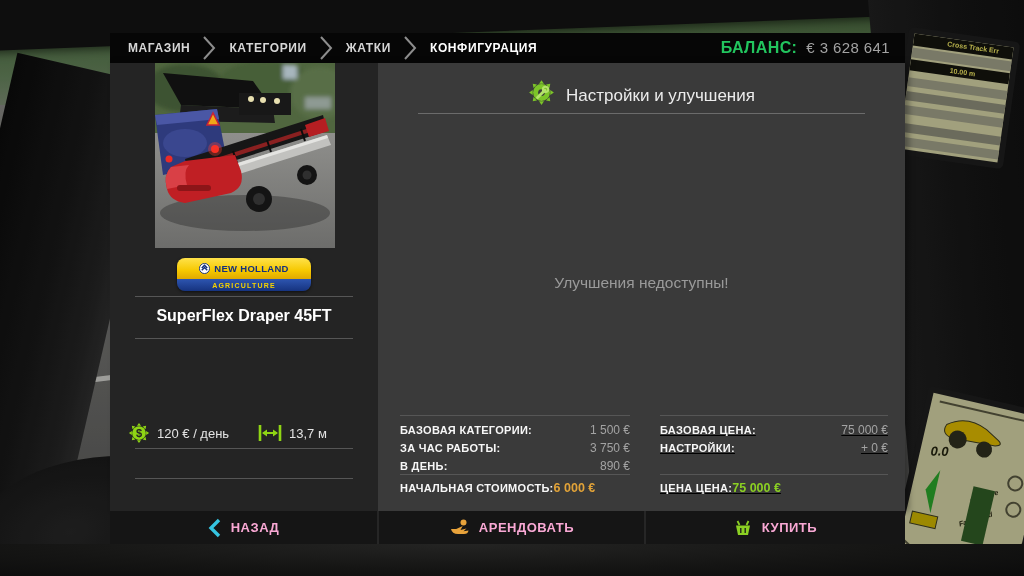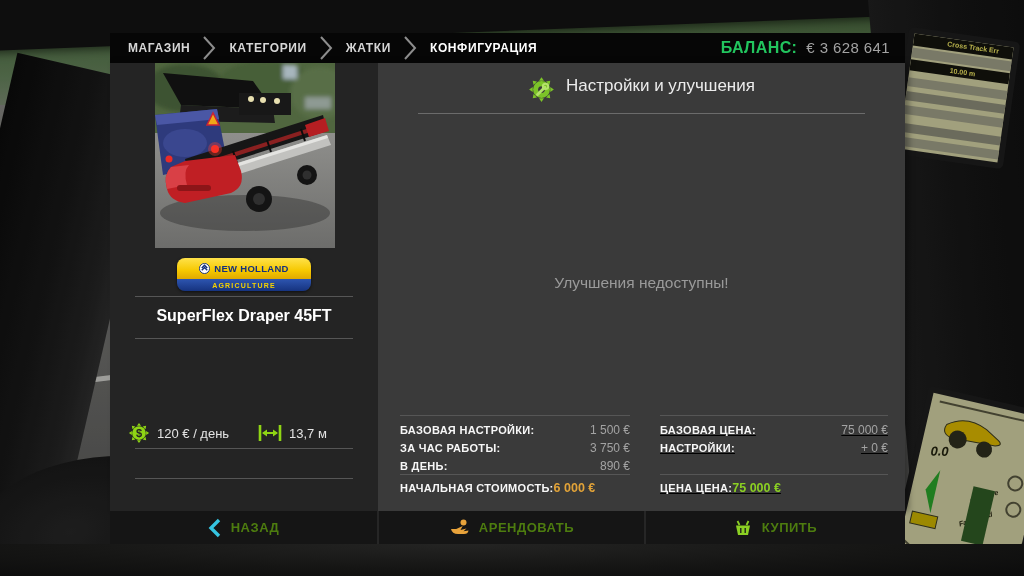--- a/index.html
+++ b/index.html
@@ -76,21 +76,21 @@
   .vehicle-name { position:absolute; top:244px; left:0; width:100%; text-align:center;
     font-size:16px; font-weight:bold; color:#ffffff; }
   .stats { position:absolute; top:356px; left:18px; right:10px; height:28px;
     display:flex; align-items:center; }
   .stat { display:flex; align-items:center; gap:7px; }
   .stat1 { width:130px; }
   .stat-text { font-size:13px; color:#e3e3e3; }
 
   
   .config-header { position:absolute; top:13px; left:0; width:100%; height:30px;
-    display:flex; align-items:flex-start; justify-content:center; gap:11px; }
+    display:flex; align-items:flex-end; justify-content:center; gap:11px; }
   .config-title { font-size:17px; color:#ececec; }
   .header-sep { position:absolute; top:50px; left:40px; right:40px; border-top:1px solid #6b6b6b; }
   .empty-msg { position:absolute; top:211px; left:0; width:100%; text-align:center;
     font-size:15.5px; color:#9a9a9a; }
   .price-table { position:absolute; top:352px; height:90px; }
   .pt-left  { left:22px;  width:230px; }
   .pt-right { left:282px; width:228px;text-decoration:underline; }
   .t-sep { border-top:1px solid #565656; }
   .t-rows { height:58px; padding-top:5px; }
   .p-row { height:18px; display:flex; justify-content:space-between; align-items:center; }
@@ -100,21 +100,21 @@
   .total-orange { font-size:12.5px; font-weight:bold; color:#e2a338; }
   .total-green  { font-size:12.5px; font-weight:bold; color:#8bd023; }
 
   
   .bottombar { position:absolute; left:110px; top:511px; width:795px; height:33px;
     background:#151515; display:flex; }
   .action { display:flex; align-items:center; justify-content:center; gap:10px; cursor:pointer; }
   .action-back  { flex:0 0 267px; }
   .action-lease { flex:0 0 267px; border-left:2px solid #262626; }
   .action-buy   { flex:1; border-left:2px solid #262626; }
-  .action-label { font-size:13px; font-weight:bold; color:#4d7c0f; letter-spacing:.5px; }
+  .action-label { font-size:13px; font-weight:bold; color:#f9a8d4; letter-spacing:.5px; }
 </style>
 </head>
 <body>
 
 <div id="bg">
   <div class="bg-trees"></div>
   <div class="bg-asphalt"></div>
   <div class="pline pl1"></div>
   <div class="pline pl2"></div>
   <div class="pline pl3"></div>
@@ -314,21 +314,21 @@
       <span class="config-title">Настройки и улучшения</span>
     </div>
     <div class="header-sep"></div>
 
     <div class="empty-msg">Улучшения недоступны!</div>
 
     <div class="price-table pt-left">
       <div class="t-sep"></div>
       <div class="t-rows">
         <div class="p-row">
-          <span class="p-label">БАЗОВАЯ НАСТРОЙКИ:</span>
+          <span class="p-label">БАЗОВАЯ КАТЕГОРИИ:</span>
           <span class="p-value">1 500 €</span>
         </div>
         <div class="p-row">
           <span class="p-label">ЗА ЧАС РАБОТЫ:</span>
           <span class="p-value">3 750 €</span>
         </div>
         <div class="p-row">
           <span class="p-label">В ДЕНЬ:</span>
           <span class="p-value">890 €</span>
         </div>

